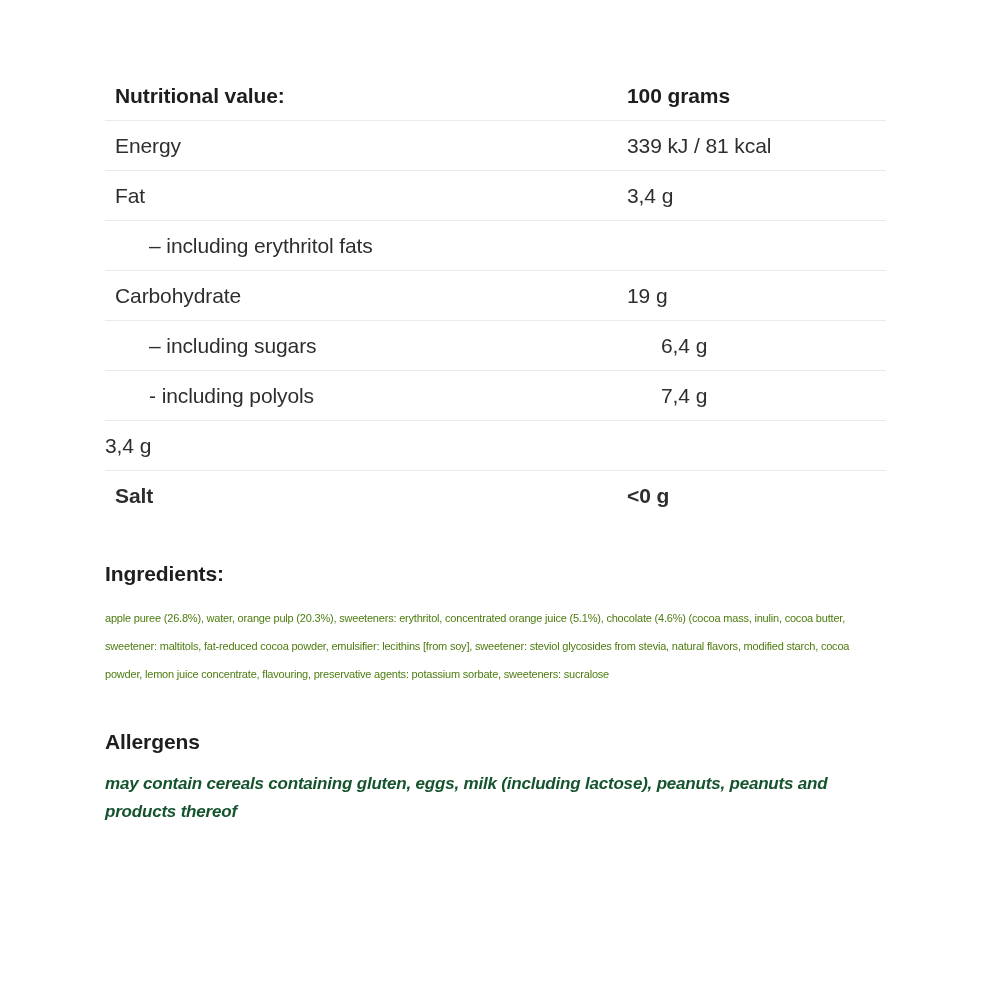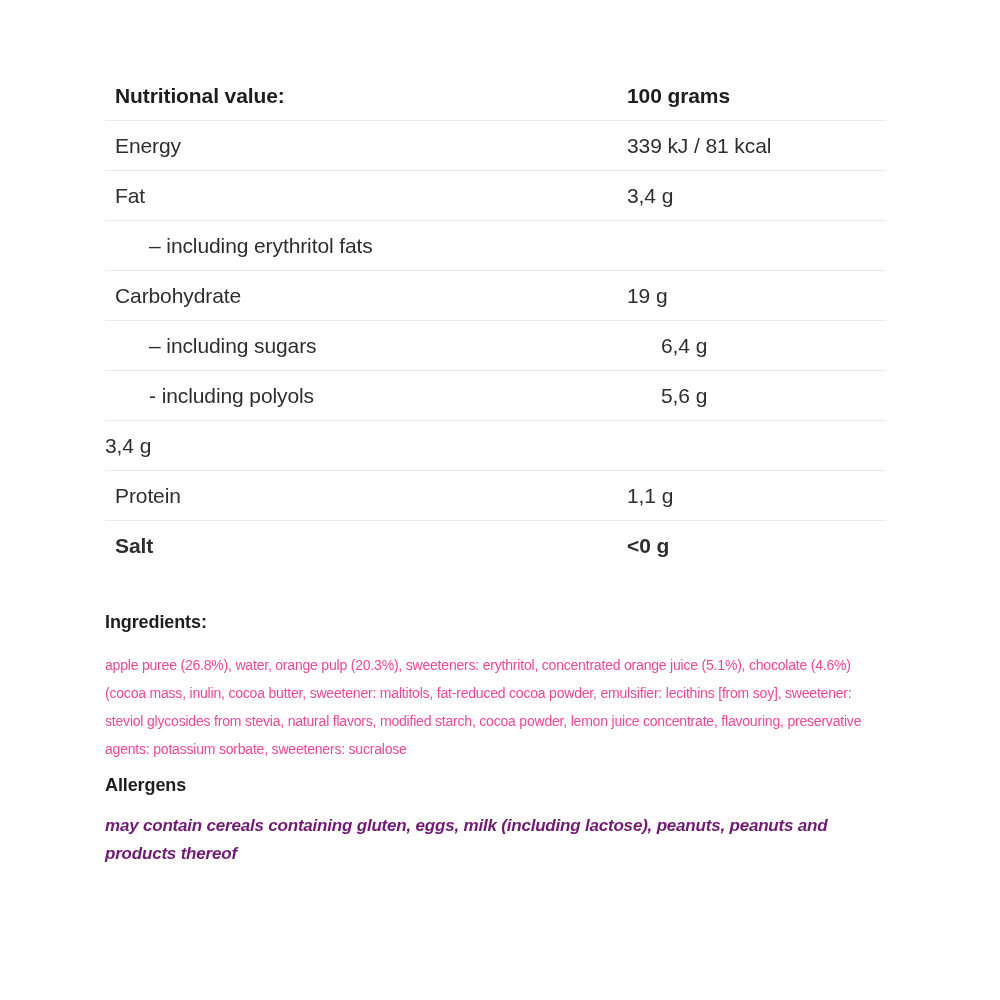--- a/index.html
+++ b/index.html
@@ -33,39 +33,39 @@
     padding-left: 10px;
     white-space: nowrap;
     overflow: hidden;
   }
   .cell.value { flex: 1; white-space: nowrap; }
   .row.header { font-weight: bold; color: #1e1e1e; }
   .row.sub .cell.label { padding-left: 44px; }
   
   .section-heading {
     margin: 0;
-    font-size: 18px;
+    font-size: 21px;
     font-weight: bold;
     color: #1e1e1e;
     letter-spacing: -0.1px;
   }
   #ingredients-heading { margin-top: 42px; }
   .body-text {
     margin: 18px 0 0 0;
-    font-size: 14px;
+    font-size: 11px;
     line-height: 28px;
-    color: #ec4899;
+    color: #4d7c0f;
     letter-spacing: -0.2px;
   }
-  #allergens-heading { margin-top: 12px; }
+  #allergens-heading { margin-top: 42px; }
   .allergens-text {
     font-weight: bold;
     font-style: italic;
     font-size: 17px;
-    color: #701a75;
+    color: #14532d;
     margin-top: 16px;
   }
 </style>
 </head>
 <body>
 
 <div class="content">
 
   <div class="ntable">
     <div class="row header">
@@ -92,31 +92,27 @@
       <div class="cell value">19 g</div>
     </div>
 
     <div class="row sub">
       <div class="cell label">– including sugars</div>
       <div class="cell value">6,4 g</div>
     </div>
 
     <div class="row sub">
       <div class="cell label">- including polyols</div>
-      <div class="cell value">5,6 g</div>
+      <div class="cell value">7,4 g</div>
     </div>
 
     <div class="row">
       <div class="cell value">3,4 g</div>
     </div>
 
-    <div class="row">
-      <div class="cell label">Protein</div>
-      <div class="cell value">1,1 g</div>
-    </div>
 
     <div class="row">
       <div class="cell label">Salt</div>
       <div class="cell value">&lt;0 g</div>
     </div>
   </div>
 
   <h2 class="section-heading" id="ingredients-heading">Ingredients:</h2>
   <p class="body-text">apple puree (26.8%), water, orange pulp (20.3%), sweeteners: erythritol, concentrated orange juice (5.1%), chocolate (4.6%) (cocoa mass, inulin, cocoa butter, sweetener: maltitols, fat-reduced cocoa powder, emulsifier: lecithins [from soy], sweetener: steviol glycosides from stevia, natural flavors, modified starch, cocoa powder, lemon juice concentrate, flavouring, preservative agents: potassium sorbate, sweeteners: sucralose</p>
 

